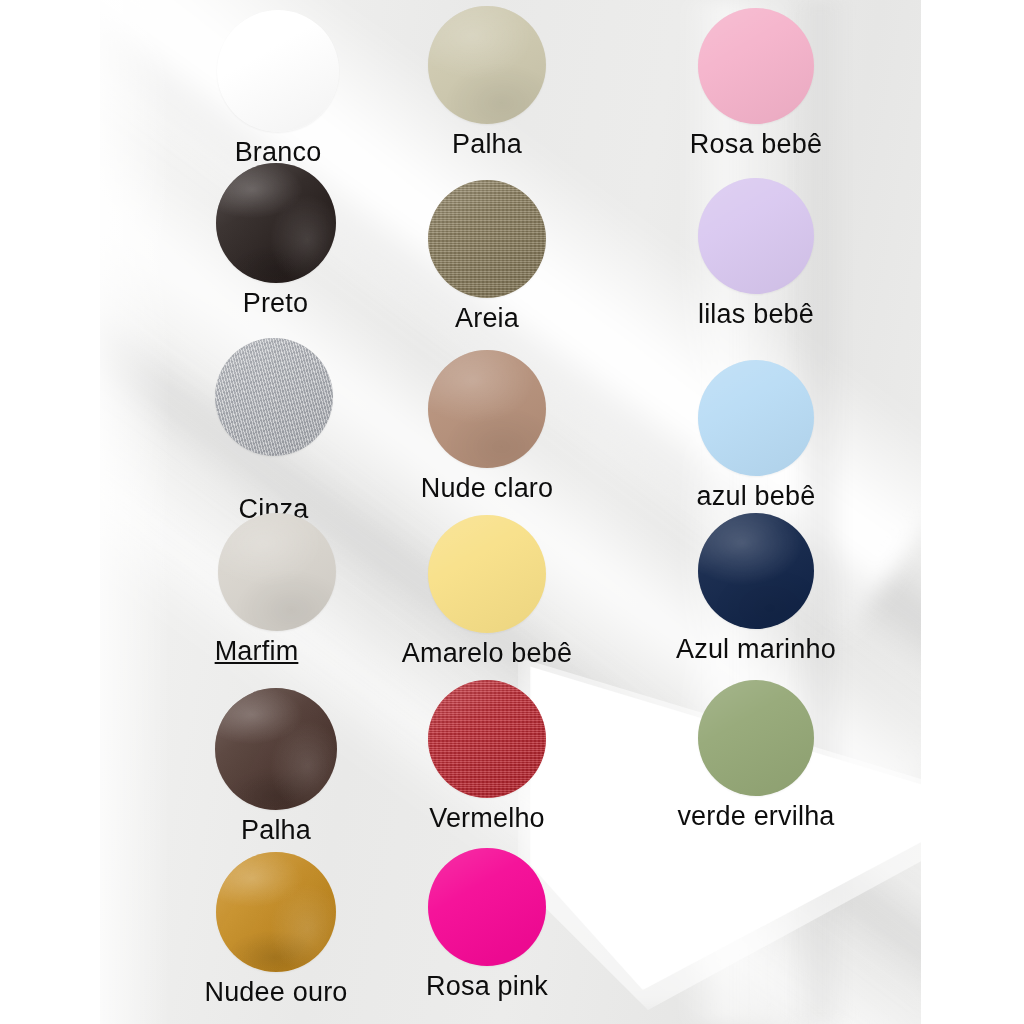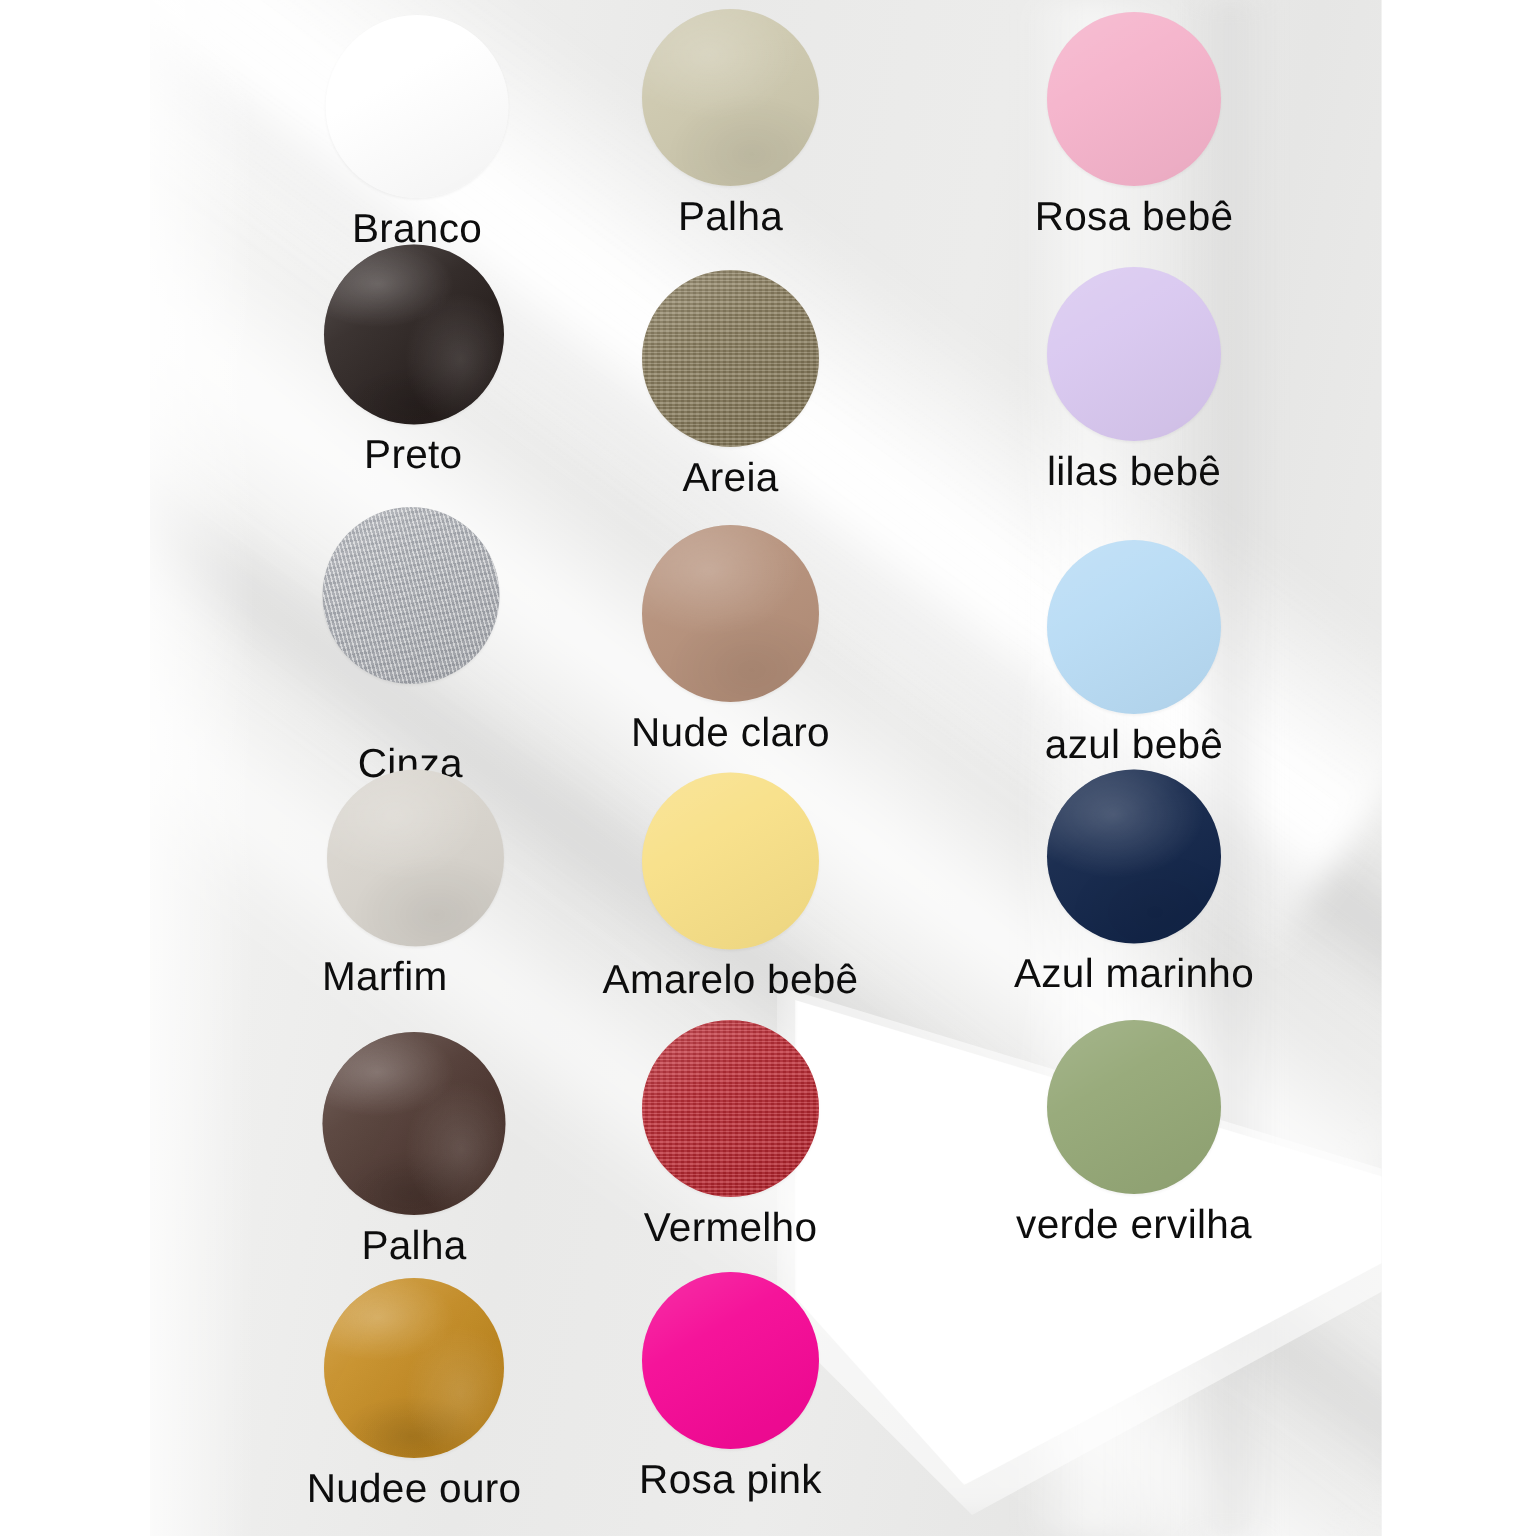--- a/index.html
+++ b/index.html
@@ -324,21 +324,21 @@
           <div class="swatch" style="top: 163px; left: 0px;">
             <div class="dot tex-crinkle" style="width: 120px; height: 120px; background: rgb(36, 27, 25); margin-left: 77px;"></div>
             <div class="label" style="margin-left: 77px;">Preto</div>
           </div>
           <div class="swatch" style="top: 338px; left: 0px; gap: 33px;">
             <div class="dot tex-heather" style="width: 118px; height: 118px; background: rgb(180, 182, 186); margin-left: 73px;"></div>
             <div class="label" style="margin-left: 73px;">Cinza</div>
           </div>
           <div class="swatch" style="top: 513px; left: 0px;">
             <div class="dot tex-soft" style="width: 118px; height: 118px; background: rgb(216, 212, 205); margin-left: 79px;"></div>
-            <div class="label" style="margin-left: 39px;">Marfim</div>
+            <div class="label" style="margin-left: 39px; text-decoration: underline;">Marfim</div>
           </div>
           <div class="swatch" style="top: 688px; left: 0px;">
             <div class="dot tex-crinkle" style="width: 122px; height: 122px; background: rgb(75, 51, 44); margin-left: 78px;"></div>
             <div class="label" style="margin-left: 78px;">Palha</div>
           </div>
           <div class="swatch" style="top: 852px; left: 0px;">
             <div class="dot tex-crinkle" style="width: 120px; height: 120px; background: rgb(199, 138, 26); margin-left: 78px;"></div>
             <div class="label" style="margin-left: 78px;">Nudee ouro</div>
           </div>
         </div>

